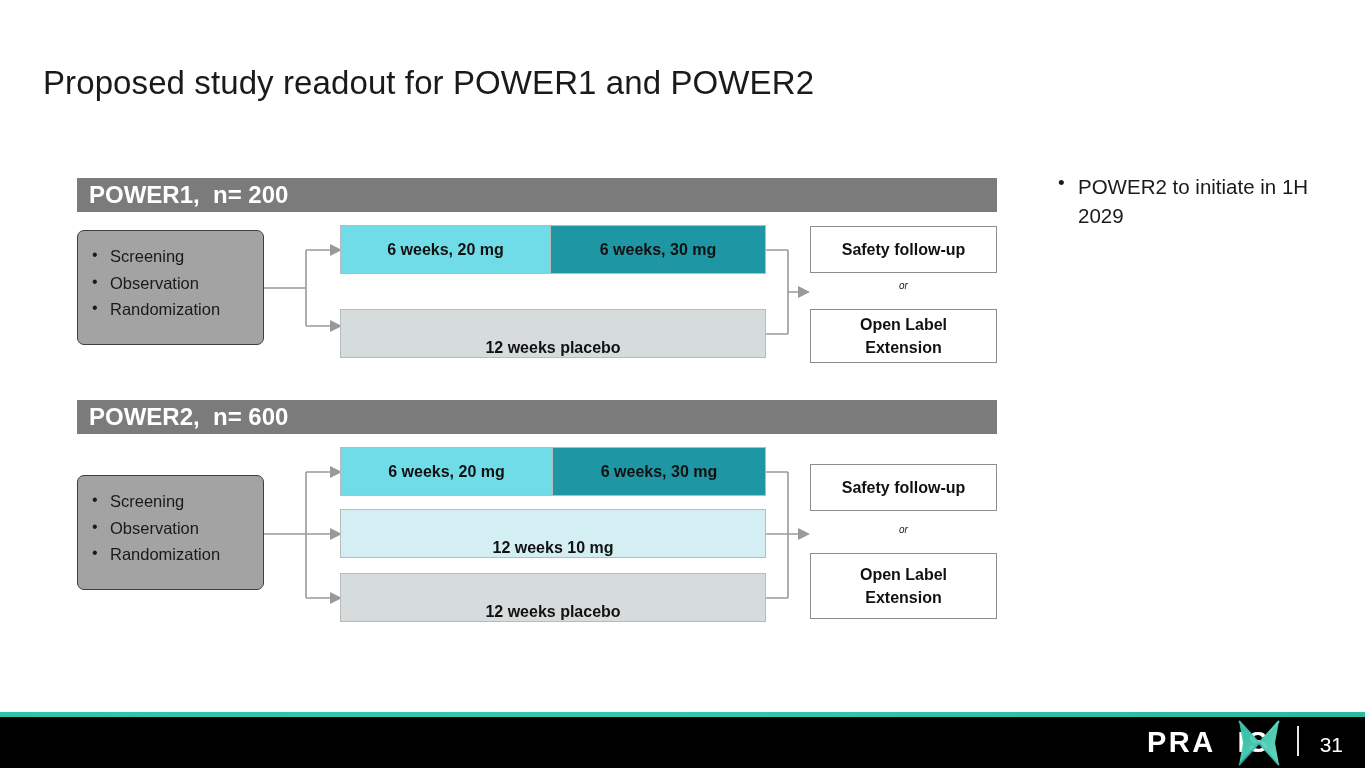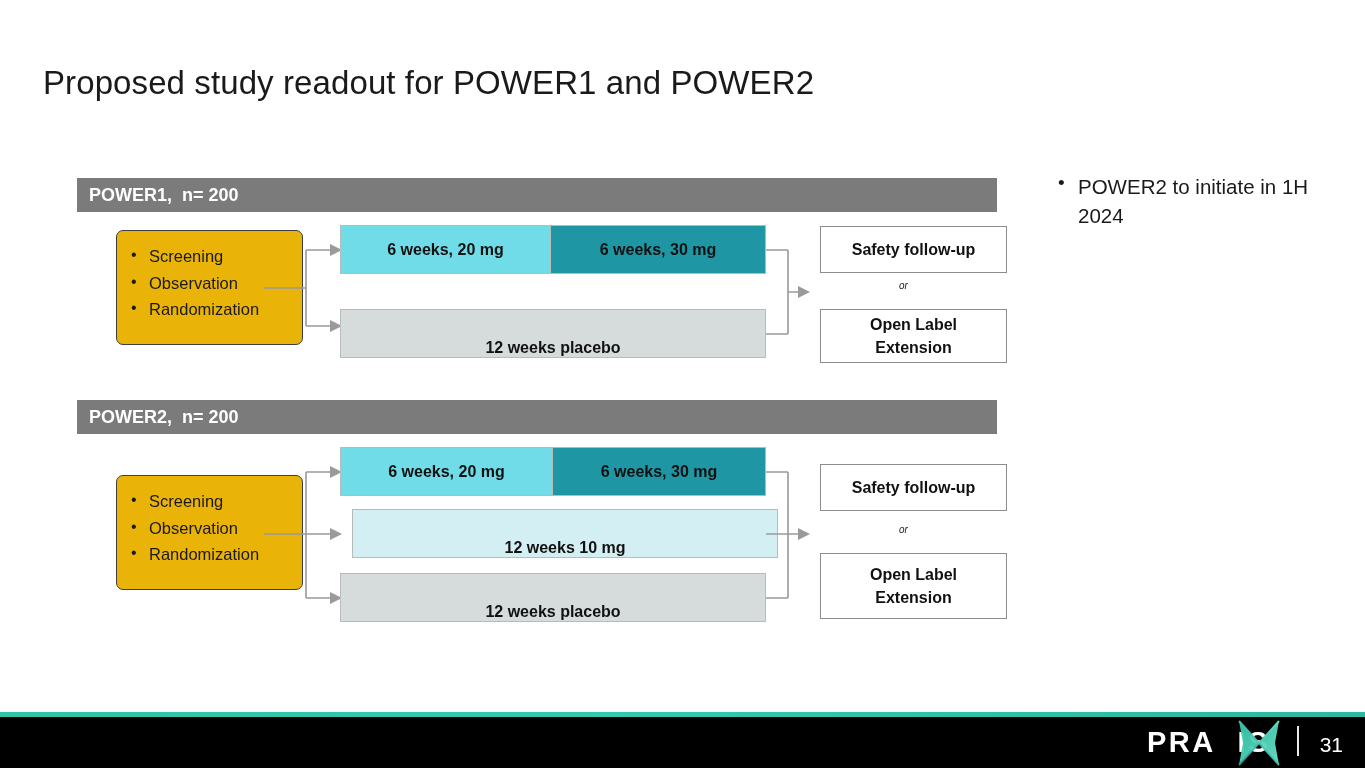--- a/index.html
+++ b/index.html
@@ -13,31 +13,30 @@
 
   
   .title{
     position:absolute;left:43px;top:64px;
     font-size:33px;font-weight:400;color:#1a1a1a;
     letter-spacing:.1px;white-space:nowrap;
   }
   .study-header{
     position:absolute;left:0;width:920px;height:34px;
     background:#7b7b7b;color:#ffffff;
-    font-size:18px;font-weight:bold;
+    font-size:24px;font-weight:bold;
     display:flex;align-items:center;padding-left:12px;
     box-sizing:border-box;white-space:pre;
   }
 
   
   .entry-box{
     position:absolute;box-sizing:border-box;
-    border:1px solid #3f3f3f;border-radius:7px;background:#eab308;
+    border:1px solid #3f3f3f;border-radius:7px;background:#a3a3a3;
     padding:12px 14px 12px 10px;
-    margin-left:39px;
   }
   .entry-list{margin:0;padding:0;list-style:none;}
   .entry-list li{
     font-size:16.5px;color:#1a1a1a;line-height:1.62;
     position:relative;padding-left:22px;white-space:nowrap;
   }
   .entry-list li:before{
     content:"\2022";position:absolute;left:4px;top:-1px;
     font-size:16px;color:#1a1a1a;
   }
@@ -57,21 +56,20 @@
     border:1px solid #b4bcbc;white-space:nowrap;
   }
 
   
   .outcome{
     position:absolute;box-sizing:border-box;
     border:1px solid #8d8d8d;background:#fff;
     display:flex;align-items:center;justify-content:center;
     text-align:center;font-size:16px;font-weight:bold;color:#111;
     line-height:1.45;
-    margin-left:10px;
   }
   .or-label{
     position:absolute;text-align:center;
     font-size:10px;font-style:italic;color:#1a1a1a;
   }
 
   
   .conn{position:absolute;overflow:visible;}
 
   
@@ -146,21 +144,21 @@
     <polygon points="32,61 44,67 32,73" fill="#9a9a9a"></polygon>
   </svg>
 
   <div class="outcome" style="left:810px;top:226px;width:187px;height:47px;">Safety follow-up</div>
   <div class="or-label" style="left:810px;top:280px;width:187px;">or</div>
   <div class="outcome" style="left:810px;top:309px;width:187px;height:54px;flex-direction:column;">
     <span>Open Label</span>
     <span>Extension</span>
   </div>
 
-  <div class="study-header" style="top:400px;left:77px;">POWER2,  n= 200</div>
+  <div class="study-header" style="top:400px;left:77px;">POWER2,  n= 600</div>
 
   <div class="entry-box" style="left:77px;top:475px;width:187px;height:115px;">
     <ul class="entry-list">
       <li>Screening</li>
       <li>Observation</li>
       <li>Randomization</li>
     </ul>
   </div>
 
   <svg class="conn" style="left:264px;top:447px;width:80px;height:185px;" width="80" height="185">
@@ -168,39 +166,39 @@
     <polygon points="66,19 78,25 66,31" fill="#9a9a9a"></polygon>
     <polygon points="66,81 78,87 66,93" fill="#9a9a9a"></polygon>
     <polygon points="66,145 78,151 66,157" fill="#9a9a9a"></polygon>
   </svg>
 
   <div class="arm split" style="left:340px;top:447px;width:426px;height:49px;">
     <div class="seg" style="width:213px;background:#70dce8;">6 weeks, 20 mg</div>
     <div class="seg" style="width:213px;background:#1f96a4;border-left:none;">6 weeks, 30 mg</div>
   </div>
 
-  <div class="arm" style="left:340px;top:509px;width:426px;height:49px;background:#d4eff4;margin-left:12px;">12 weeks 10 mg</div>
+  <div class="arm" style="left:340px;top:509px;width:426px;height:49px;background:#d4eff4;">12 weeks 10 mg</div>
 
   <div class="arm" style="left:340px;top:573px;width:426px;height:49px;background:#d6dcdc;">12 weeks placebo</div>
 
   <svg class="conn" style="left:766px;top:447px;width:46px;height:185px;" width="46" height="185">
     <path d="M0,25 L22,25 M0,87 L22,87 M0,151 L22,151 M22,25 L22,151 M22,87 L32,87" stroke="#9a9a9a" stroke-width="1.6" fill="none"></path>
     <polygon points="32,81 44,87 32,93" fill="#9a9a9a"></polygon>
   </svg>
 
   <div class="outcome" style="left:810px;top:464px;width:187px;height:47px;">Safety follow-up</div>
   <div class="or-label" style="left:810px;top:524px;width:187px;">or</div>
   <div class="outcome" style="left:810px;top:553px;width:187px;height:66px;flex-direction:column;">
     <span>Open Label</span>
     <span>Extension</span>
   </div>
 
   <div class="notes">
     <ul>
-      <li>POWER2 to initiate in 1H 2024</li>
+      <li>POWER2 to initiate in 1H 2029</li>
     </ul>
   </div>
 
   <div class="footer-accent"></div>
   <div class="footer"></div>
 
   <div class="logo">
     <div class="logo-text">
       <span>PRA</span><span style="opacity:0;">X</span><span>IS</span>
       <svg class="logo-x" width="48" height="48" viewBox="0 0 48 48">

